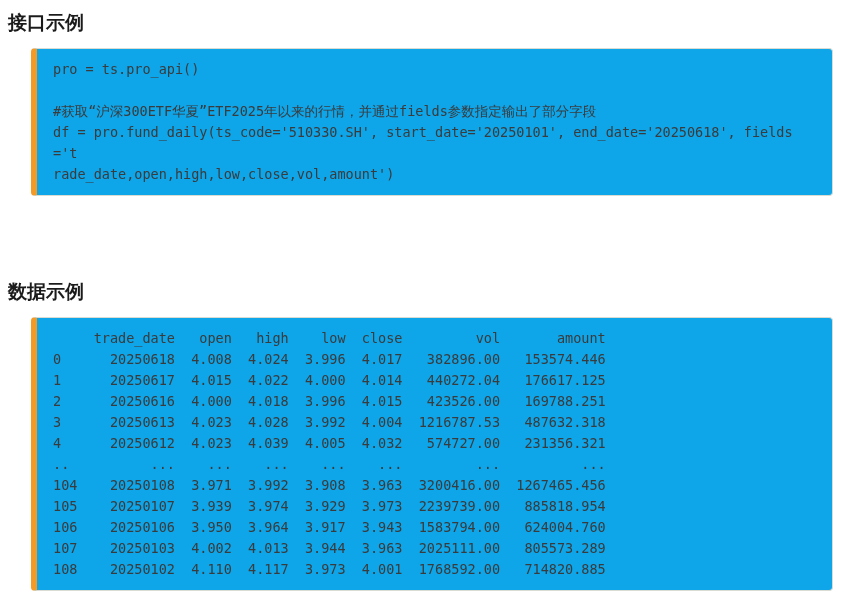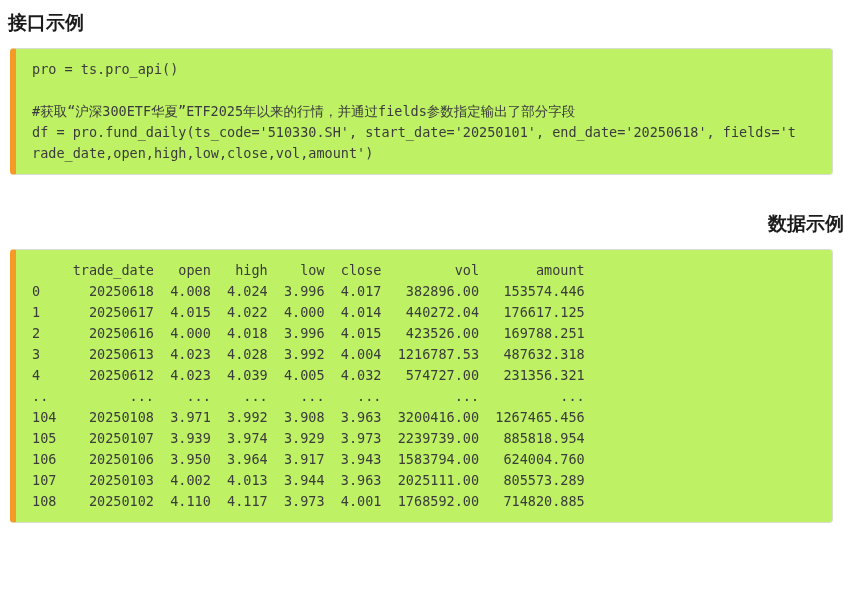--- a/index.html
+++ b/index.html
@@ -15,24 +15,24 @@
     -webkit-font-smoothing: antialiased;
   }
   .section-heading {
     font-size: 19px;
     line-height: 19px;
     font-weight: bold;
     color: #1b1b1b;
     margin: 0 0 16px 8px;
   }
   #section-interface .section-heading { margin-top: 13px; }
-  #section-data .section-heading { margin-top: 39px; text-align: right; }
+  #section-data .section-heading { margin-top: 86px; }
   .code-block {
-    margin: 0 11px 0 10px;
-    background: #bef264;
+    margin: 0 11px 0 31px;
+    background: #0ea5e9;
     border: 1px solid #d9dcd2;
     border-left: 6px solid #f39a27;
     border-radius: 4px;
     padding: 10px 16px;
     box-sizing: border-box;
   }
   .code-text {
     margin: 0;
     font-family: "DejaVu Sans Mono", monospace;
     font-size: 13.5px;

